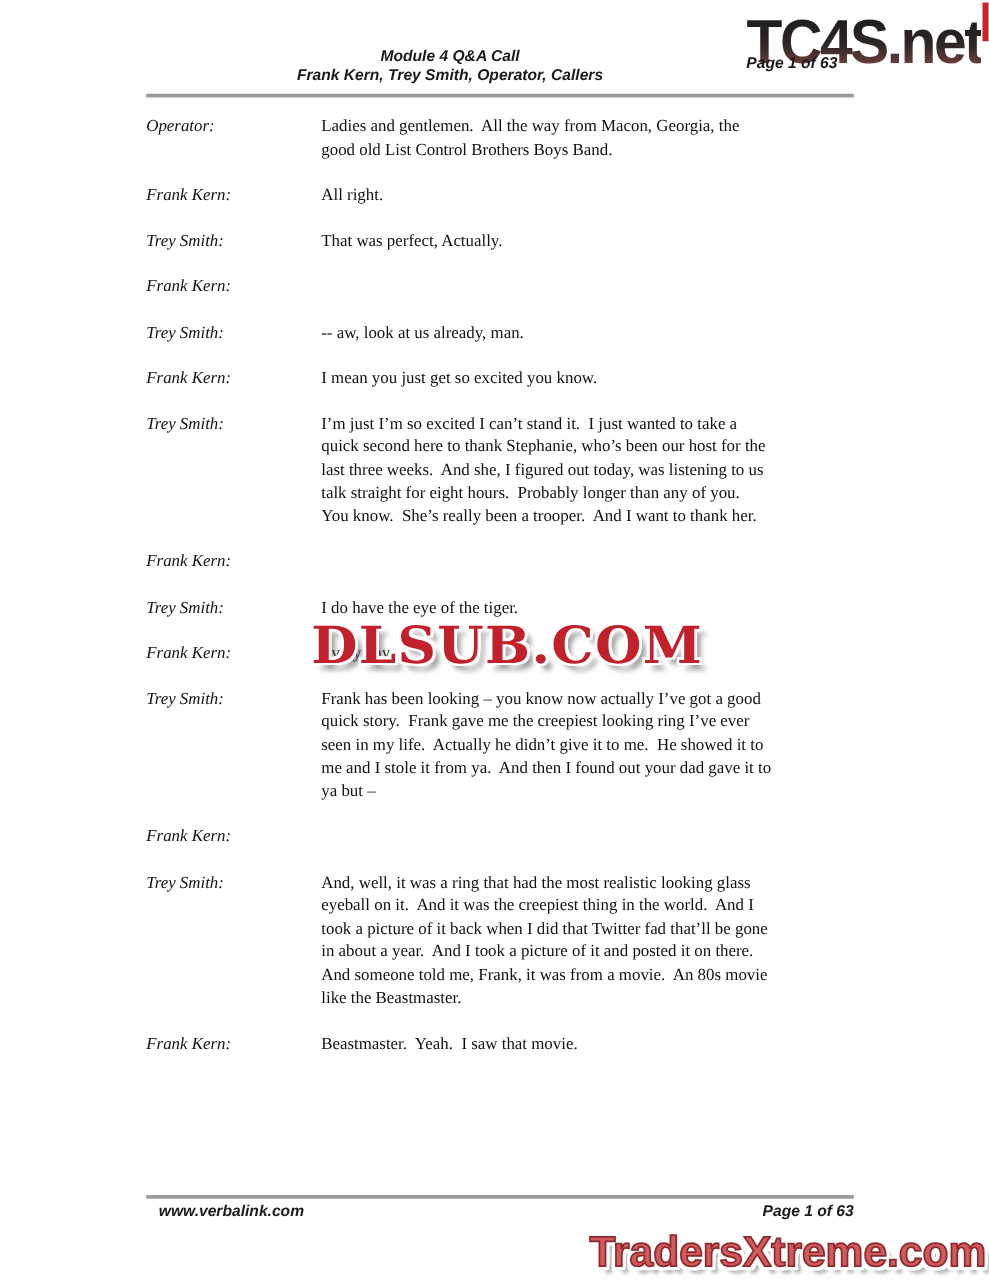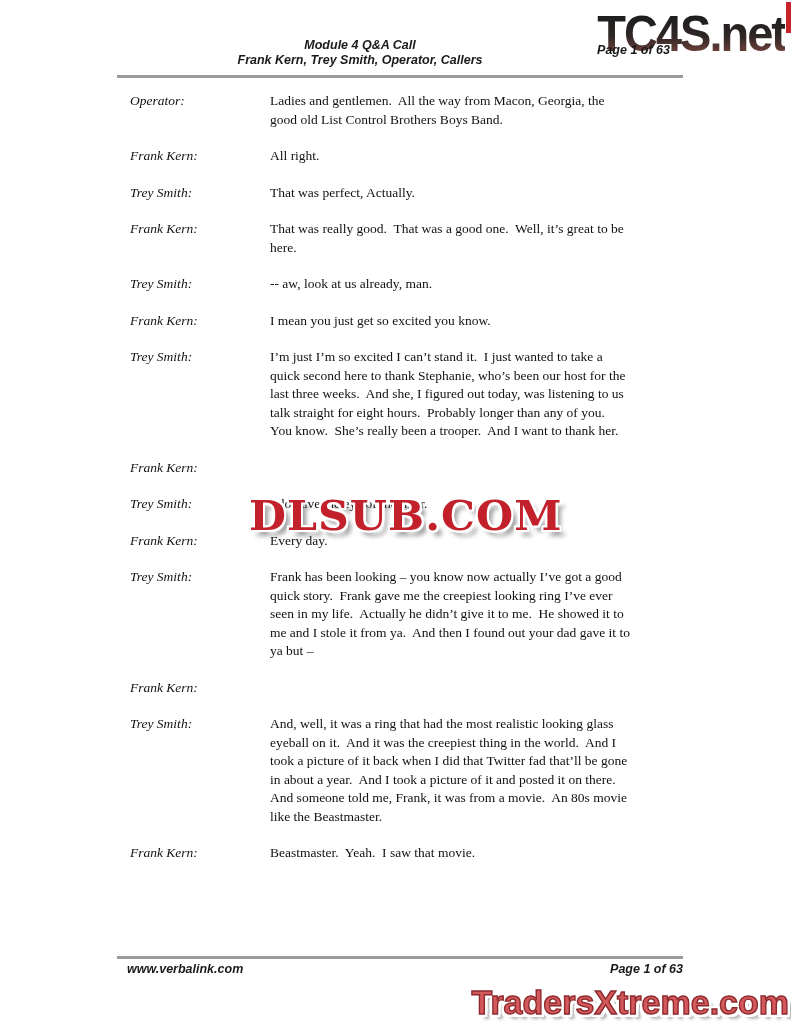--- a/index.html
+++ b/index.html
@@ -40,21 +40,21 @@
     color:#1a1a1a;
   }
   .rule{
     position:absolute;left:117px;width:566px;height:3px;background:#9b9b9b;
   }
   .rule-top{top:75px;}
   .rule-bottom{top:956px;}
 
   
   .transcript{
-    position:absolute;top:92px;left:130px;width:600px;
+    position:absolute;top:92px;left:117px;width:600px;
     font-size:13.5px;line-height:18.5px;color:#111;
   }
   .para{display:flex;margin:0 0 18px 0;}
   .speaker{
     width:140px;flex:0 0 140px;
     font-style:italic;white-space:pre;
   }
   .dialogue{white-space:pre;width:440px;}
 
   
@@ -121,22 +121,20 @@
       <div class="para">
         <div class="speaker">Frank Kern:</div>
         <div class="dialogue">All right.</div>
       </div>
       <div class="para">
         <div class="speaker">Trey Smith:</div>
         <div class="dialogue">That was perfect, Actually.</div>
       </div>
       <div class="para">
         <div class="speaker">Frank Kern:</div>
-        <div class="dialogue">That was really good.  That was a good one.  Well, it’s great to be
-here.</div>
       </div>
       <div class="para">
         <div class="speaker">Trey Smith:</div>
         <div class="dialogue">-- aw, look at us already, man.</div>
       </div>
       <div class="para">
         <div class="speaker">Frank Kern:</div>
         <div class="dialogue">I mean you just get so excited you know.</div>
       </div>
       <div class="para">

